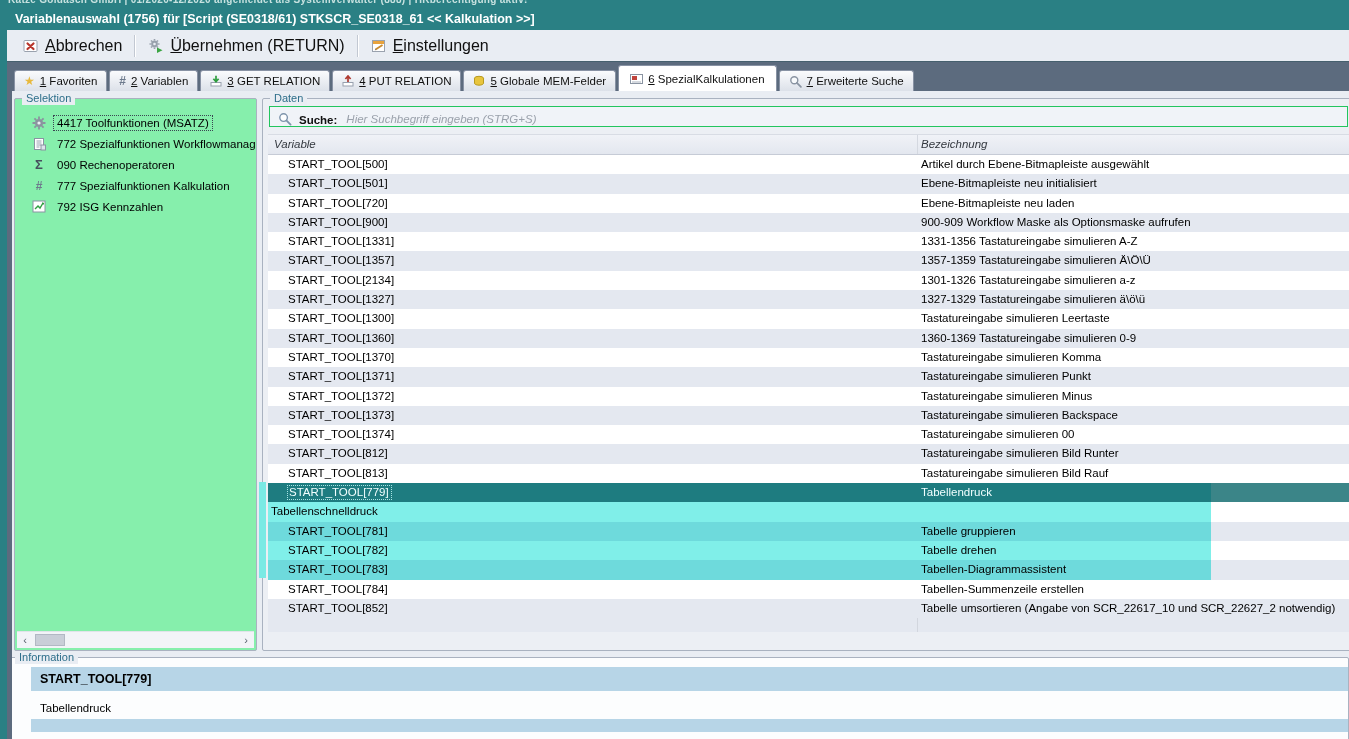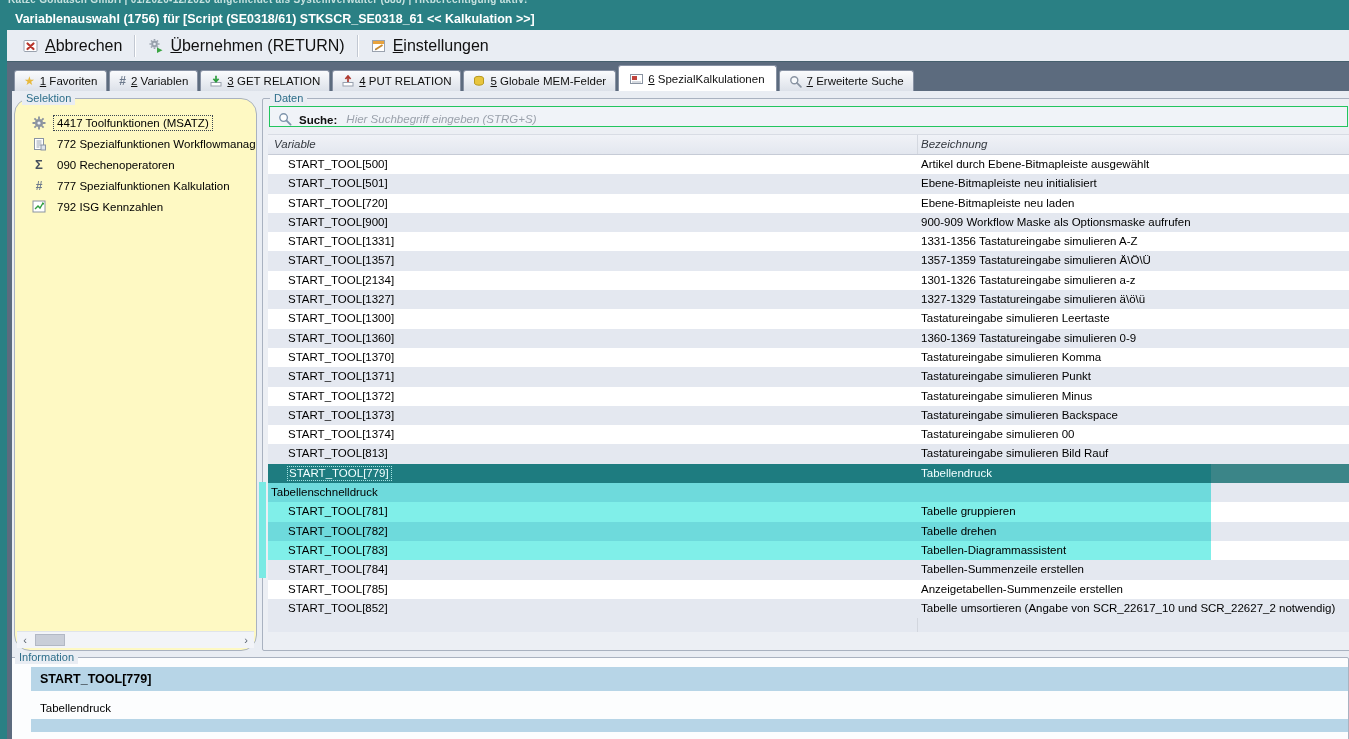--- a/index.html
+++ b/index.html
@@ -36,21 +36,21 @@
     border-radius:3px 3px 0 0;font-size:11.5px;color:#101010;white-space:nowrap;}
   .tab.active{height:25px;background:#FFFFFF;z-index:2;padding:0 11px;}
   .tab u{text-decoration:underline;}
 
   
   .group{position:absolute;border:1px solid #A9B2C0;border-radius:2px;box-sizing:border-box;}
   .glabel{position:absolute;top:-7px;left:7px;background:#E9EDF3;padding:0 4px;
     font-size:11px;color:#2D6E8A;line-height:13px;z-index:3;}
 
   
-  #selektion{left:14px;top:98px;width:243px;height:553px;background:#fef9c3;border-radius:16px;}
+  #selektion{left:14px;top:98px;width:243px;height:553px;background:#86efac;}
   .tree{padding-top:13px;overflow:hidden;}
   .titem{display:flex;align-items:center;gap:7px;height:21px;padding-left:16px;font-size:11.5px;color:#000;white-space:nowrap;}
   .titem .icz{width:16px;justify-content:center;flex:0 0 16px;}
   .titem .lbl{padding:1px 3px;}
   .titem.focused .lbl{outline:1px dotted #3A4652;}
   .hscroll{position:absolute;left:2px;right:2px;bottom:2px;height:16px;background:#F2F4F8;
     border-top:1px solid #E0E4EA;}
   .harrow{position:absolute;top:0;width:16px;height:16px;font-size:11px;color:#5A6470;
     display:flex;align-items:center;justify-content:center;}
   .harrow.left{left:0;} .harrow.right{right:0;}
@@ -327,20 +327,24 @@
         </div>
         <div class="row">
           <span class="c1">START_TOOL[1373]</span>
           <span class="c2">Tastatureingabe simulieren Backspace</span>
         </div>
         <div class="row">
           <span class="c1">START_TOOL[1374]</span>
           <span class="c2">Tastatureingabe simulieren 00</span>
         </div>
         <div class="row">
+          <span class="c1">START_TOOL[812]</span>
+          <span class="c2">Tastatureingabe simulieren Bild Runter</span>
+        </div>
+        <div class="row">
           <span class="c1">START_TOOL[813]</span>
           <span class="c2">Tastatureingabe simulieren Bild Rauf</span>
         </div>
         <div class="row selected">
           <span class="c1"><span class="focus-rect">START_TOOL[779]</span></span>
           <span class="c2">Tabellendruck</span>
         </div>
         <div class="row highlight">
           <span class="c2">Tabellenschnelldruck</span>
         </div>
@@ -352,24 +356,20 @@
           <span class="c1">START_TOOL[782]</span>
           <span class="c2">Tabelle drehen</span>
         </div>
         <div class="row highlight">
           <span class="c1">START_TOOL[783]</span>
           <span class="c2">Tabellen-Diagrammassistent</span>
         </div>
         <div class="row">
           <span class="c1">START_TOOL[784]</span>
           <span class="c2">Tabellen-Summenzeile erstellen</span>
-        </div>
-        <div class="row">
-          <span class="c1">START_TOOL[785]</span>
-          <span class="c2">Anzeigetabellen-Summenzeile erstellen</span>
         </div>
         <div class="row">
           <span class="c1">START_TOOL[852]</span>
           <span class="c2">Tabelle umsortieren (Angabe von SCR_22617_10 und SCR_22627_2 notwendig)</span>
         </div>
       </div>
     <div class="filler">
         <div class="fc1"></div>
       </div>
   </div>

